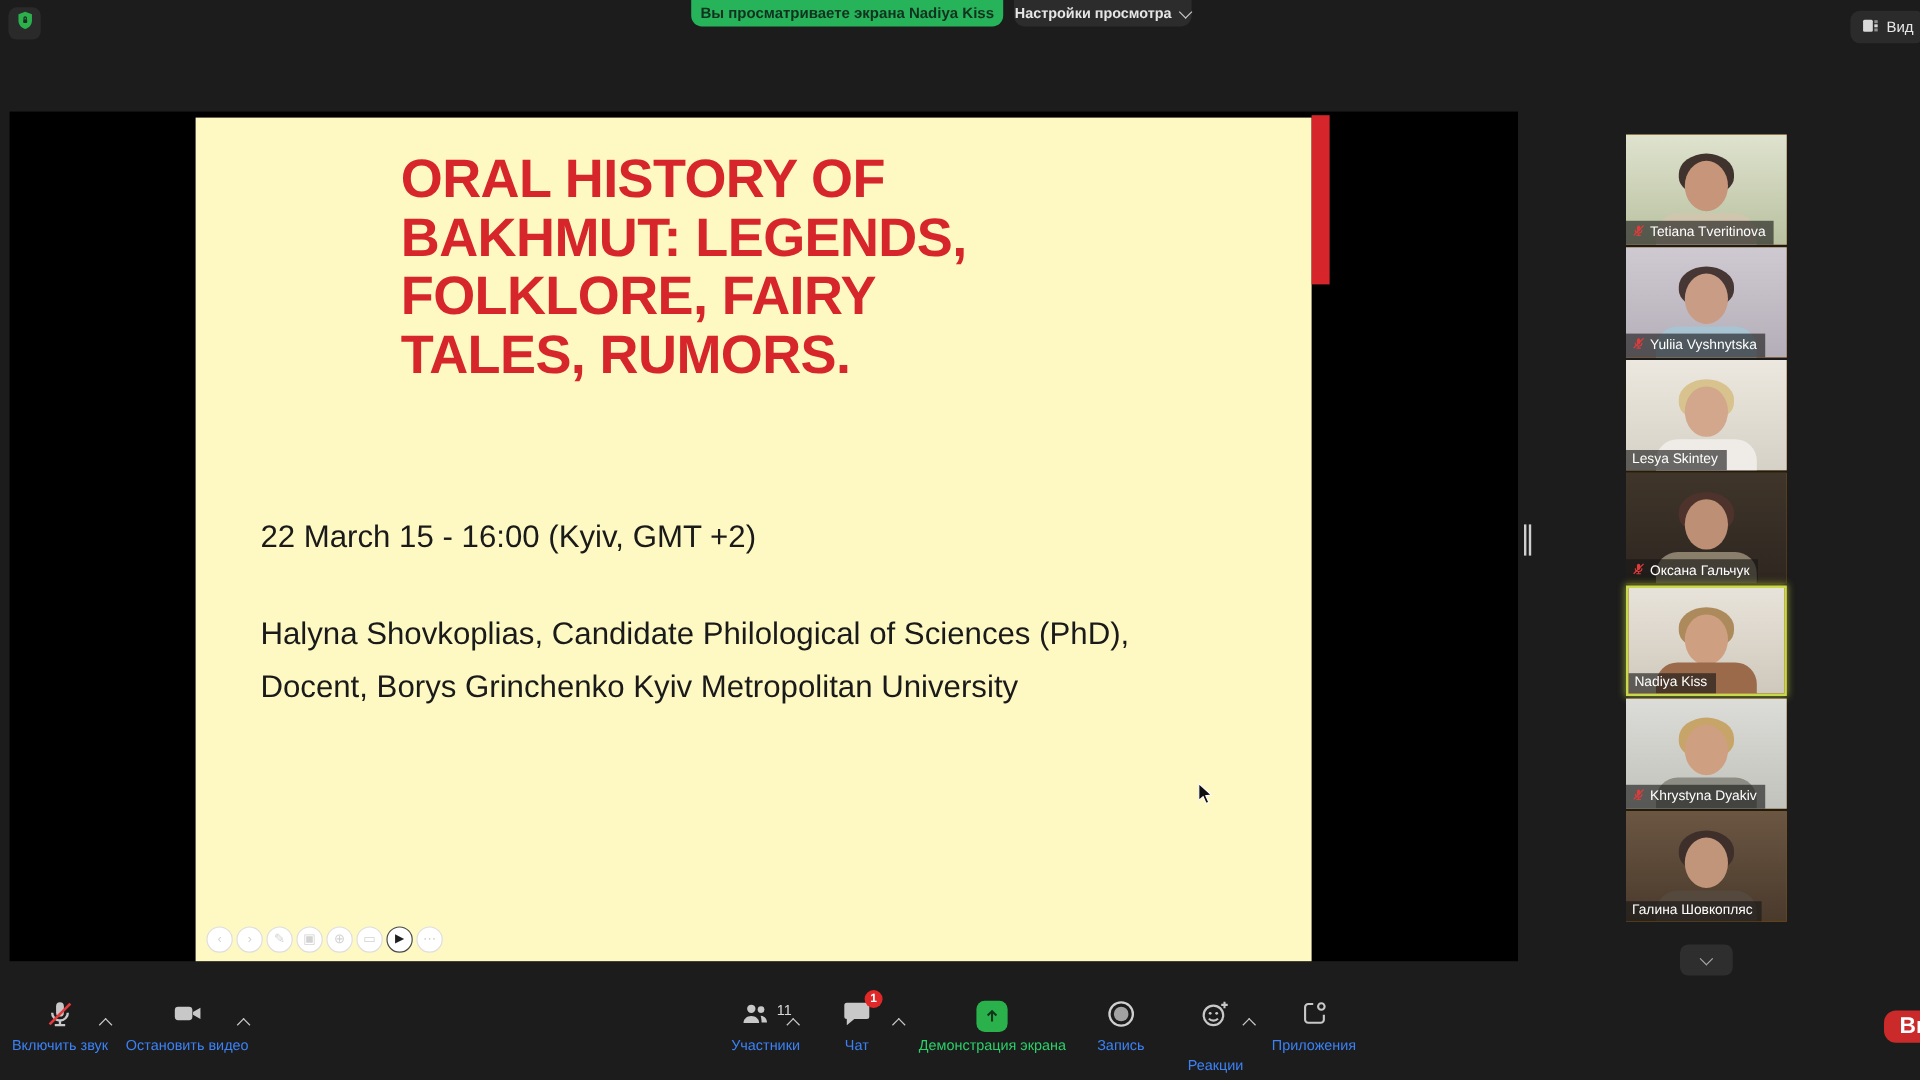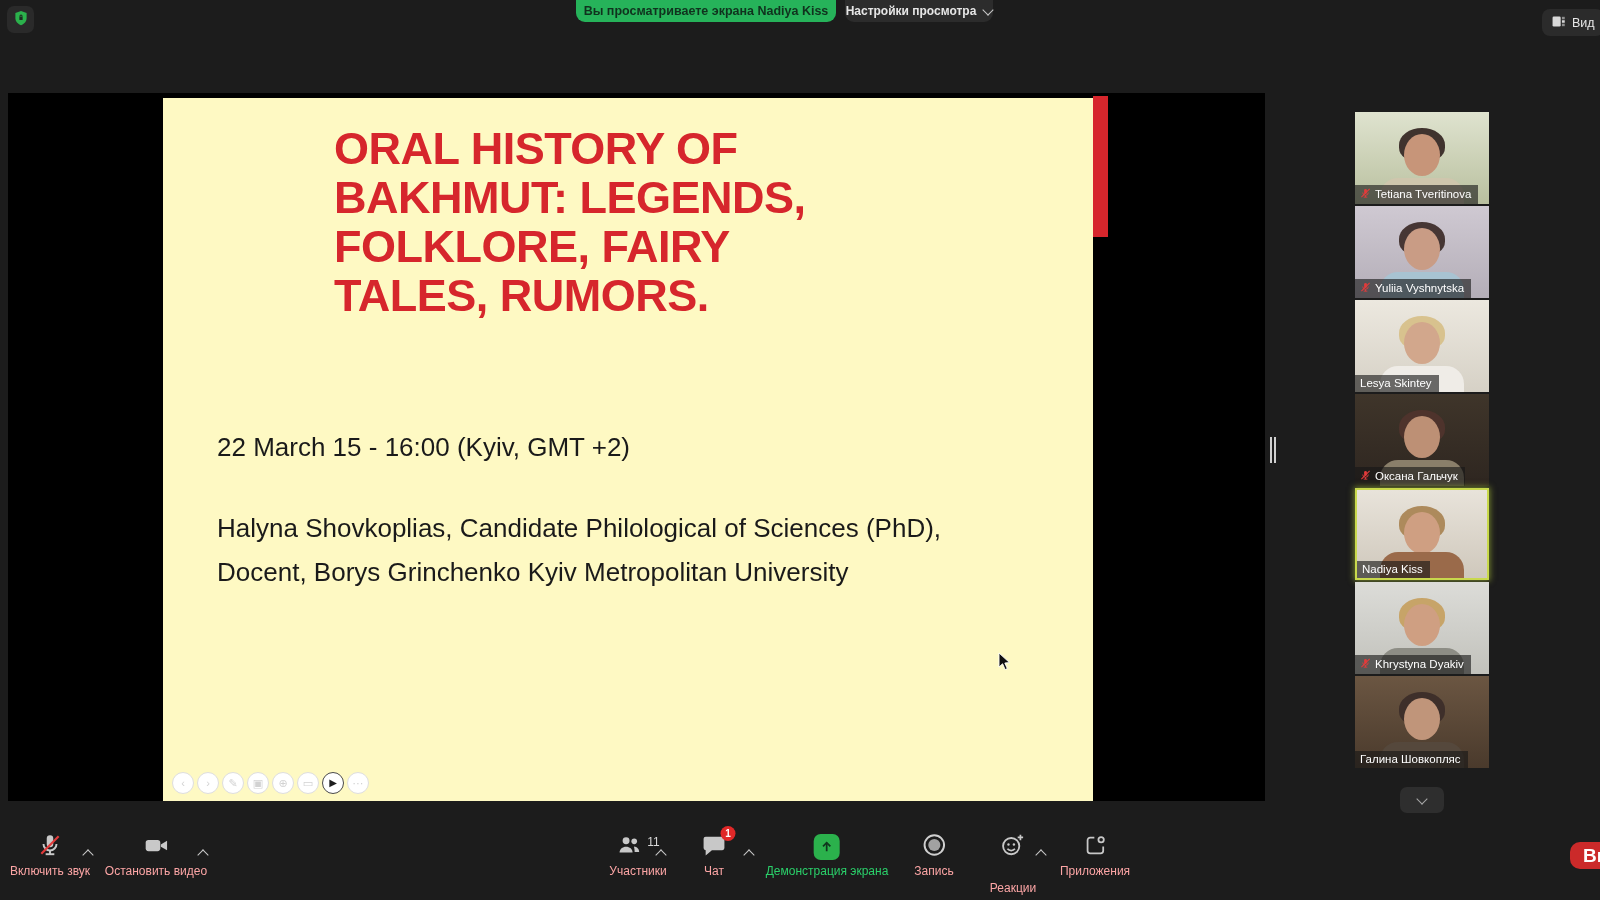--- a/index.html
+++ b/index.html
@@ -68,21 +68,21 @@
   }
   .tile:not(.muted) .label-mic{display:none;}
   .scroll-down-btn{
     position:absolute;left:1400px;top:787px;width:44px;height:26px;background:#2e2e2e;border-radius:7px;
     display:flex;align-items:center;justify-content:center;
   }
   .scroll-down-btn .chev{border-color:#a8a8a8;}
   
   .tb-item{position:absolute;top:833px;transform:translateX(-50%);display:flex;flex-direction:column;align-items:center;gap:3px;}
   .tb-item .icon-row{height:28px;display:flex;align-items:center;gap:5px;}
-  .tb-label{font-size:12px;color:#fca5a5;white-space:nowrap;}
+  .tb-label{font-size:12px;color:#3b82f6;white-space:nowrap;}
   .tb-label.green{color:var(--share-label-green,#2ad06a);}
   .tb-chev{position:absolute;transform:translateX(-50%);top:845px;}
   .tb-count{font-size:12px;color:#d8d8d8;align-self:flex-start;margin-top:2px;}
   .chat-icon-wrap{position:relative;}
   .chat-badge{
     position:absolute;top:-7px;right:-9px;min-width:15px;height:15px;border-radius:8px;
     background:var(--badge-red,#e02828);color:#fff;font-size:10px;font-weight:bold;
     display:flex;align-items:center;justify-content:center;padding:0 3px;box-sizing:border-box;
   }
   .share-icon-box{width:26px;height:26px;border-radius:7px;background:var(--share-green,#2bb14c);display:flex;align-items:center;justify-content:center;}

